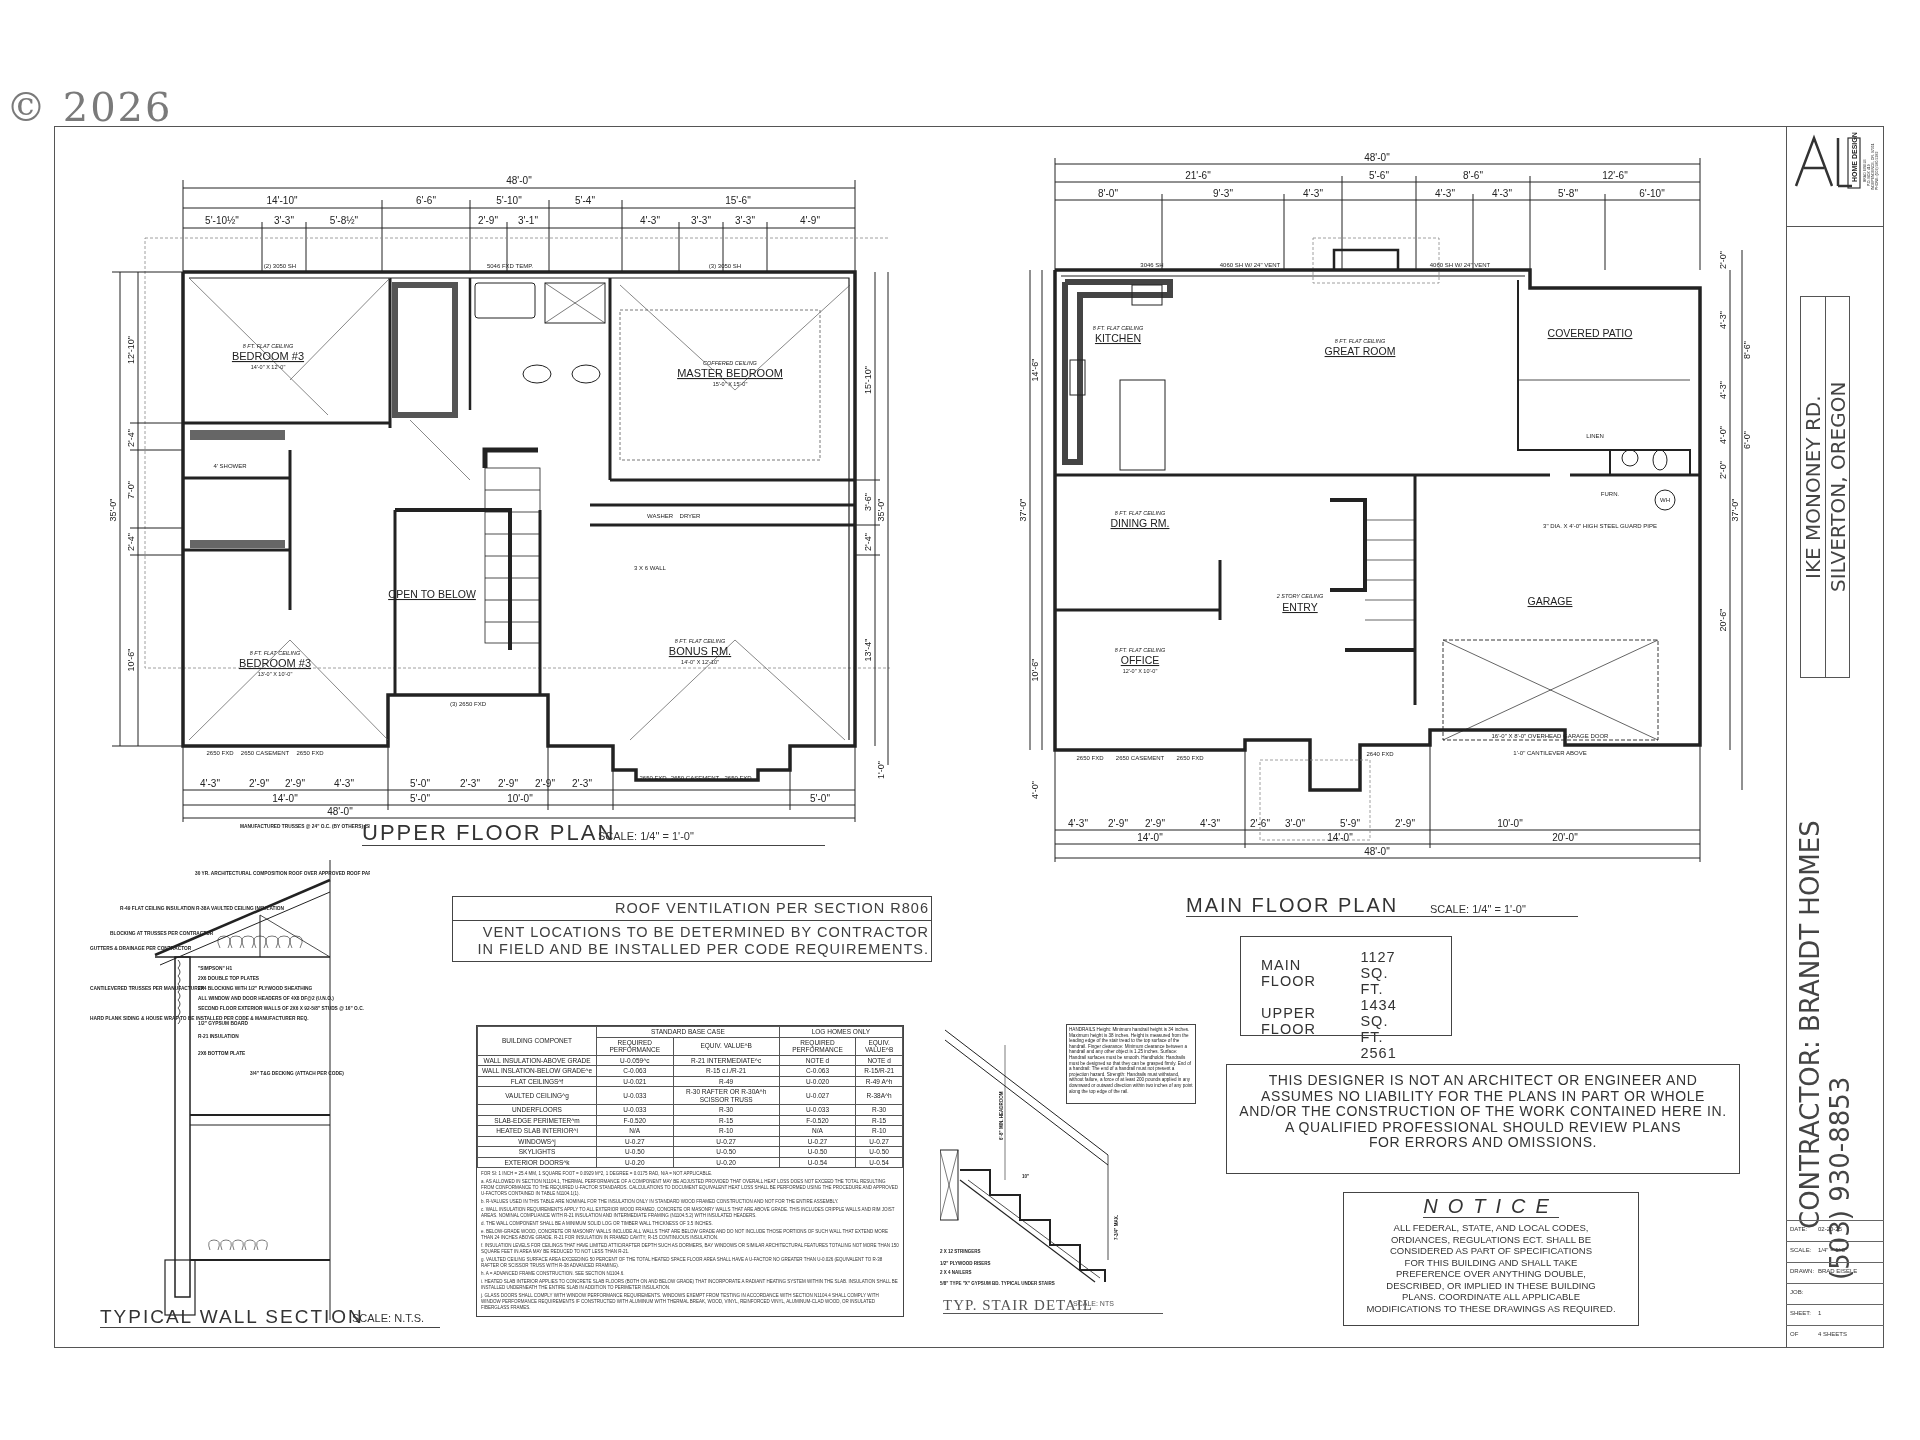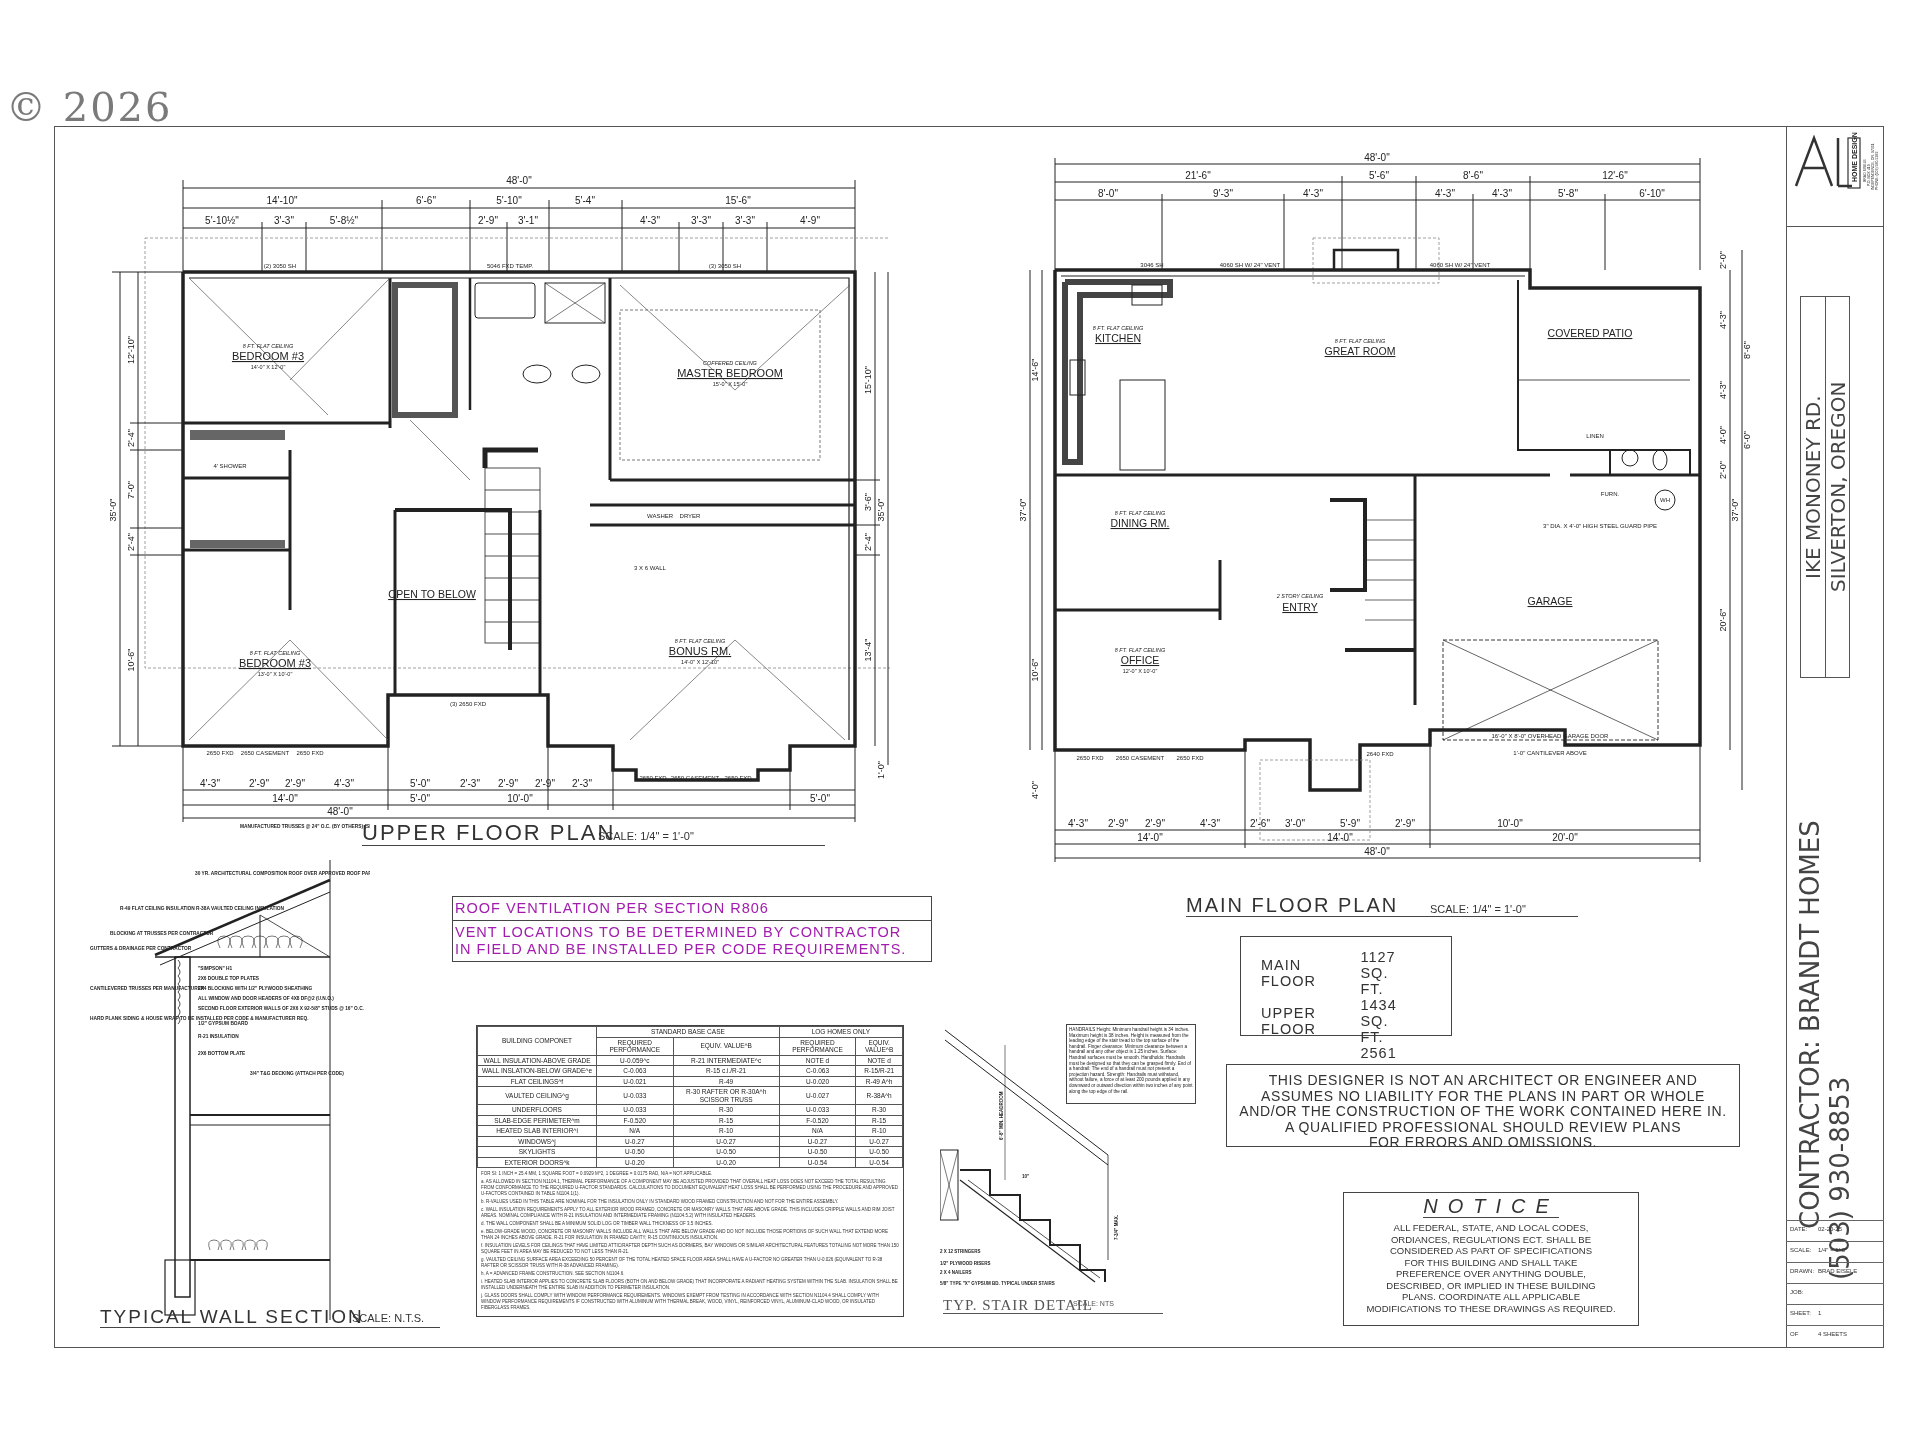--- a/index.html
+++ b/index.html
@@ -5,26 +5,26 @@
   html,body{margin:0;padding:0;background:#fff;}
   body{width:1920px;height:1440px;position:relative;overflow:hidden;font-family:"Liberation Sans",sans-serif;color:#222;}
   .abs{position:absolute;}
   .copyright{left:6px;top:84px;font-family:"DejaVu Serif",serif;font-size:40px;color:#7a7a7a;letter-spacing:2px;}
   .sheet{left:54px;top:126px;width:1830px;height:1222px;border:1.5px solid #555;box-sizing:border-box;}
   svg text{font-family:"Liberation Sans",sans-serif;fill:#222;}
   .plan-title{font-size:22px;letter-spacing:2px;color:#333;font-family:"Liberation Sans",sans-serif;}
   .scale{font-size:11px;color:#333;}
   .box{border:1.5px solid #444;box-sizing:border-box;background:#fff;}
   .roofvent{left:452px;top:896px;width:480px;}
-  .roofvent div{text-align:left;font-size:14.5px;letter-spacing:1px;line-height:17px;padding:3px 2px;color:#a21caf;}
+  .roofvent div{text-align:right;font-size:14.5px;letter-spacing:1px;line-height:17px;padding:3px 2px;color:#404040;}
   .roofvent .sep{border-top:1.5px solid #444;}
   .sqft{left:1240px;top:936px;width:212px;height:100px;padding:12px 20px;font-size:14.5px;line-height:16px;letter-spacing:1px;color:#333;}
   .sqft table{border-collapse:collapse;}
   .sqft td{padding:0 22px 0 0;}
-  .disclaimer{left:1226px;top:1064px;width:514px;height:83px;font-size:14px;line-height:15.5px;text-align:center;letter-spacing:0.6px;padding-top:8px;color:#333;}
+  .disclaimer{left:1226px;top:1064px;width:514px;height:110px;font-size:14px;line-height:15.5px;text-align:center;letter-spacing:0.6px;padding-top:8px;color:#333;}
   .notice{left:1343px;top:1192px;width:296px;height:134px;text-align:center;font-size:9.5px;line-height:11.5px;color:#333;padding-top:2px;}
   .notice .nt{font-size:20px;font-style:italic;letter-spacing:10px;display:inline-block;border-bottom:1.5px solid #444;margin-bottom:4px;line-height:22px;}
   .energy{left:476px;top:1025px;width:428px;font-size:6.5px;border:1.5px solid #444;box-sizing:border-box;}
   .energy table{width:100%;border-collapse:collapse;}
   .energy td,.energy th{border:1px solid #555;text-align:center;padding:1px 2px;font-weight:normal;font-size:6.5px;line-height:7.5px;color:#222;}
   .energy .notes{padding:3px 4px;font-size:4.5px;line-height:6px;color:#333;}
   .energy .notes p{margin:0 0 2px 0;}
   .titleblock{left:1786px;top:126px;width:98px;height:1222px;border-left:1.5px solid #555;box-sizing:border-box;}
   .logo{left:1786px;top:126px;width:98px;height:100px;border-bottom:1.5px solid #555;}
   .addrbox{left:1800px;top:296px;width:48px;height:380px;border:1.2px solid #555;}

